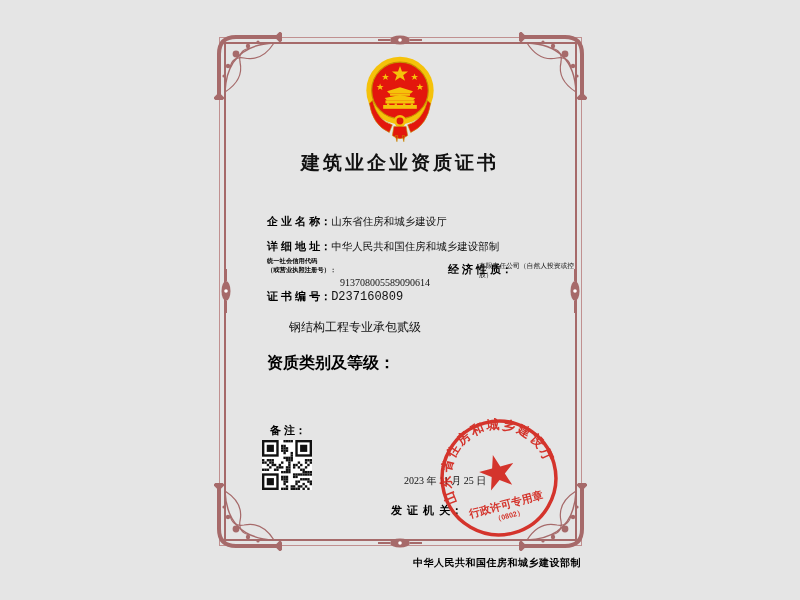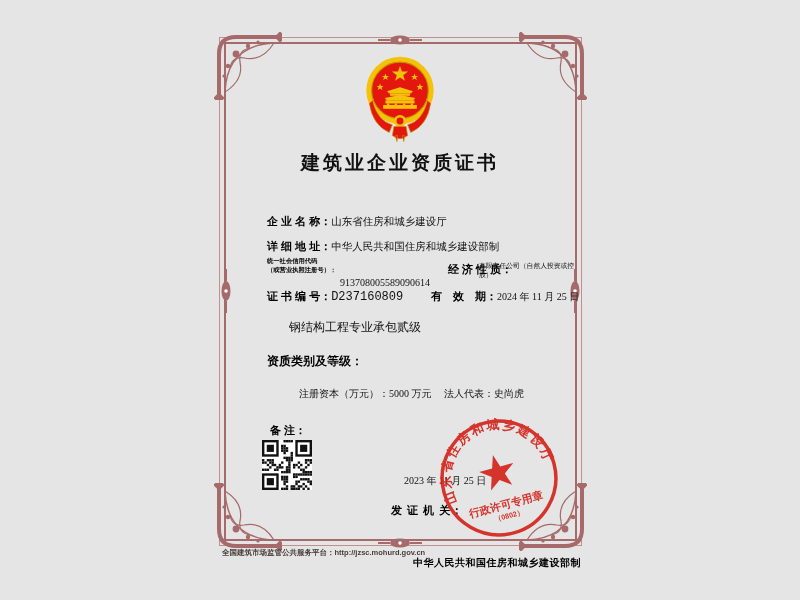--- a/index.html
+++ b/index.html
@@ -192,29 +192,25 @@
   <div class="abs val" style="left:340px;top:277px;font-size:10px;">913708005589090614</div>
 
   <div class="abs" style="left:448px;top:259px;">
     <span class="lbl">经 济 性 质：</span>
   </div>
   <div class="abs val-small" style="left:479px;top:261px;width:98px;white-space:normal;">有限责任公司（自然人投资或控股）</div>
 
   <div class="abs" style="left:267px;top:286px;">
     <span class="lbl">证 书 编 号：</span><span class="val" style="font-family:'Liberation Mono',monospace;font-size:12px;">D237160809</span>
   </div>
-  <div class="abs" style="left:431px;top:286px;">
-    <span class="lbl">有　效　期：</span><span class="val" style="font-size:10px;">2024 年 11 月 25 日</span>
-  </div>
-
-  <div class="abs lbl" style="left:267px;top:305px;font-size:12px;">资质类别及等级：</div>
+
+  <div class="abs lbl" style="left:267px;top:305px;font-size:16px;">资质类别及等级：</div>
   <div class="abs val" style="left:289px;top:319px;font-size:12px;">钢结构工程专业承包贰级</div>
 
   <div class="abs lbl" style="left:270px;top:375px;">备  注：</div>
-  <div class="abs val" style="left:299px;top:387px;font-size:10px;">注册资本（万元）：5000 万元　 法人代表：史尚虎</div>
 
   <svg class="qr" viewBox="0 0 46.2 46.2">
       <rect x="0" y="0" width="46.2" height="46.2" fill="#fff"></rect>
       <rect x="19.8" y="0" width="2.2" height="2.2" fill="#111"></rect>
       <rect x="22" y="0" width="2.2" height="2.2" fill="#111"></rect>
       <rect x="24.200000000000003" y="0" width="2.2" height="2.2" fill="#111"></rect>
       <rect x="26.400000000000002" y="0" width="2.2" height="2.2" fill="#111"></rect>
       <rect x="17.6" y="4.4" width="2.2" height="2.2" fill="#111"></rect>
       <rect x="19.8" y="4.4" width="2.2" height="2.2" fill="#111"></rect>
       <rect x="17.6" y="6.6000000000000005" width="2.2" height="2.2" fill="#111"></rect>
@@ -351,16 +347,15 @@
     <circle cx="60" cy="60" r="55" fill="none" stroke="#d3261d" stroke-width="3.4"></circle>
     <polygon fill="#d3261d" points="60,37 64.1,49.5 77.1,49.5 66.6,57.2 70.6,69.7 60,62 49.4,69.7 53.4,57.2 42.9,49.5 55.9,49.5"></polygon>
     <text font-size="12.5" font-weight="700" fill="#d3261d" font-family="Liberation Sans, sans-serif" letter-spacing="2">
       <textPath href="#sealArc" startOffset="4">山东省住房和城乡建设厅</textPath>
     </text>
     <text x="60" y="90" text-anchor="middle" font-size="10.5" font-weight="700" fill="#d3261d" font-family="Liberation Sans, sans-serif">行政许可专用章</text>
     <text x="60" y="100" text-anchor="middle" font-size="7" font-weight="700" fill="#d3261d" font-family="Liberation Sans, sans-serif">（0802）</text>
   </svg>
 
   <div class="footer">
-    <div>全国建筑市场监管公共服务平台：http://jzsc.mohurd.gov.cn</div>
   </div>
 
 </div>
 
 </body></html>

